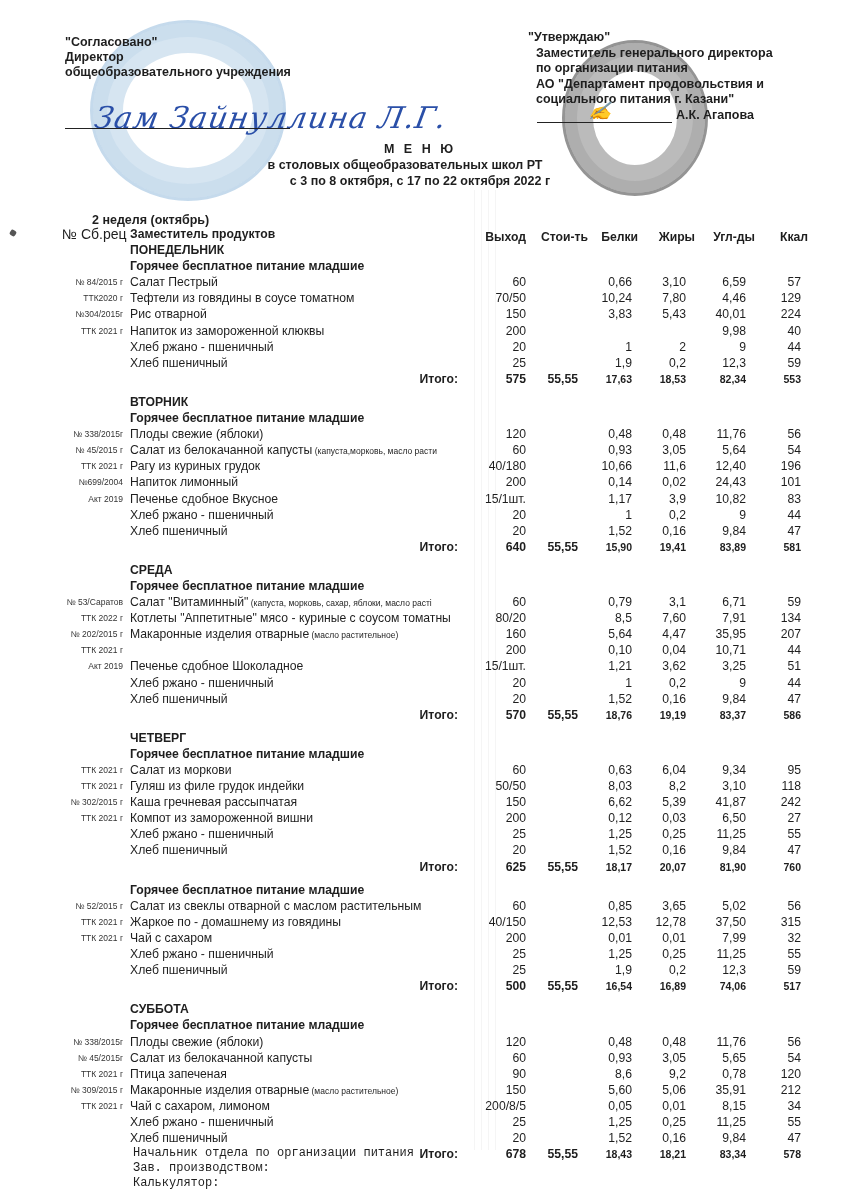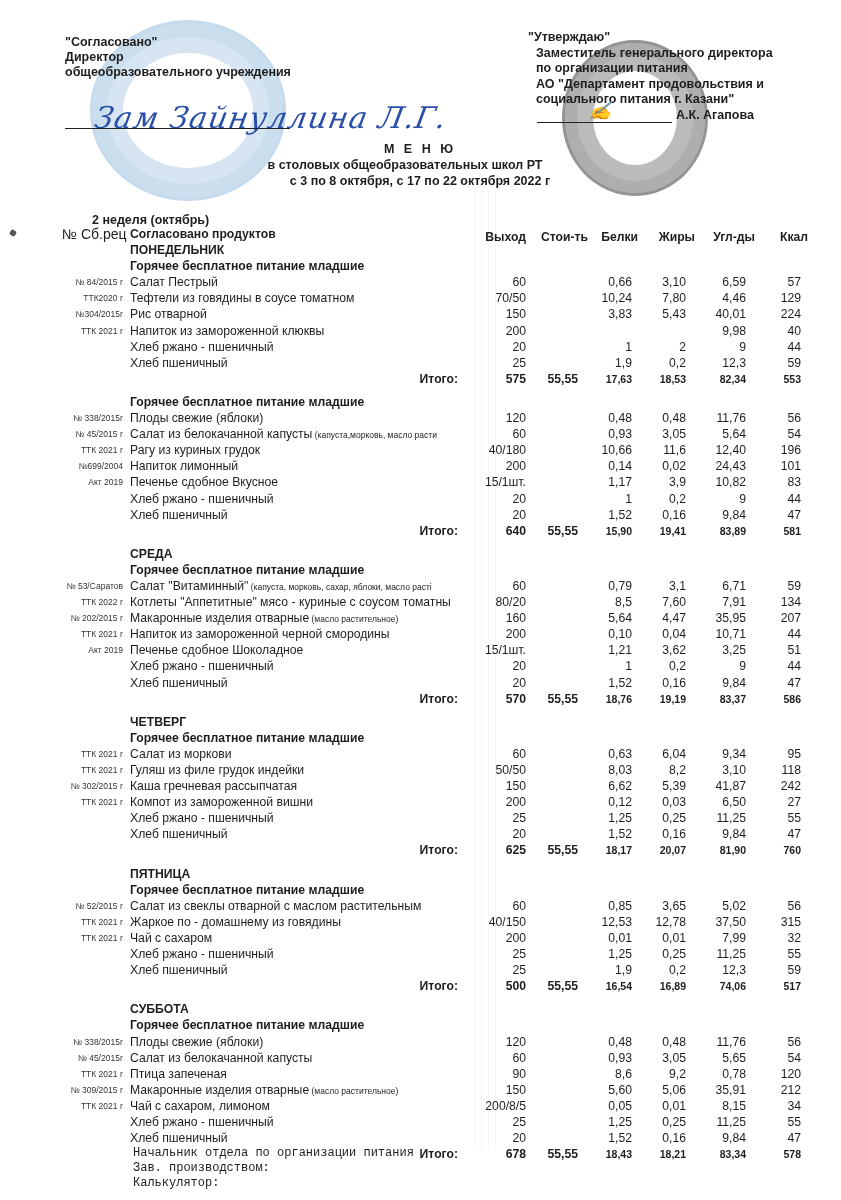--- a/index.html
+++ b/index.html
@@ -81,21 +81,21 @@
 <div class="abs title title-main">М Е Н Ю</div>
 <div class="abs title title-sub1">в столовых общеобразовательных школ РТ</div>
 <div class="abs title title-sub2">с 3  по  8 октября, с  17 по 22 октября  2022 г</div>
 
 <div class="abs week">2 неделя (октябрь)</div>
 <div class="abs marker"></div>
 
 <div class="abs table" id="menu-table">
   <div class="row hdr-row">
     <span class="hdr-code">№ Сб.рец</span>
-    <span class="c-name">Согласовано продуктов</span>
+    <span class="c-name">Заместитель продуктов</span>
     <span class="num c-out" style="top:3px">Выход</span>
     <span class="num c-cost" style="top:3px;right:253px">Стои-ть</span>
     <span class="num c-prot" style="top:3px;right:203px">Белки</span>
     <span class="num c-fat" style="top:3px;right:146px">Жиры</span>
     <span class="num c-carb" style="top:3px;right:86px">Угл-ды</span>
     <span class="num c-kcal" style="top:3px;right:33px">Ккал</span>
   </div>
   <div id="days-container">
       <div class="day-block">
         <div class="row day-row">
@@ -163,20 +163,23 @@
           <span class="num c-out">575</span>
           <span class="num c-cost">55,55</span>
           <span class="num c-prot small">17,63</span>
           <span class="num c-fat small">18,53</span>
           <span class="num c-carb small">82,34</span>
           <span class="num c-kcal small">553</span>
         </div>
         <div class="spacer"></div>
       </div>
       <div class="day-block">
+        <div class="row day-row">
+          <span class="c-name">ВТОРНИК</span>
+        </div>
         <div class="row sect-row">
           <span class="c-name">Горячее бесплатное питание младшие</span>
         </div>
         <div class="row">
           <span class="c-code">№ 338/2015г</span>
           <span class="c-name"><span>Плоды свежие (яблоки)</span><span class="note"></span></span>
           <span class="num c-out">120</span>
           <span class="num c-prot">0,48</span>
           <span class="num c-fat">0,48</span>
           <span class="num c-carb">11,76</span>
@@ -276,21 +279,20 @@
           <span class="c-code">№ 202/2015 г</span>
           <span class="c-name"><span>Макаронные изделия отварные</span><span class="note"> (масло растительное)</span></span>
           <span class="num c-out">160</span>
           <span class="num c-prot">5,64</span>
           <span class="num c-fat">4,47</span>
           <span class="num c-carb">35,95</span>
           <span class="num c-kcal">207</span>
         </div>
         <div class="row">
           <span class="c-code">ТТК 2021 г</span>
-          <span class="c-name"><span>Напиток из замороженной черной смородины</span><span class="note"></span></span>
           <span class="num c-out">200</span>
           <span class="num c-prot">0,10</span>
           <span class="num c-fat">0,04</span>
           <span class="num c-carb">10,71</span>
           <span class="num c-kcal">44</span>
         </div>
         <div class="row">
           <span class="c-code">Акт 2019</span>
           <span class="c-name"><span>Печенье сдобное Шоколадное</span><span class="note"></span></span>
           <span class="num c-out">15/1шт.</span>
@@ -394,23 +396,20 @@
           <span class="num c-out">625</span>
           <span class="num c-cost">55,55</span>
           <span class="num c-prot small">18,17</span>
           <span class="num c-fat small">20,07</span>
           <span class="num c-carb small">81,90</span>
           <span class="num c-kcal small">760</span>
         </div>
         <div class="spacer"></div>
       </div>
       <div class="day-block">
-        <div class="row day-row">
-          <span class="c-name">ПЯТНИЦА</span>
-        </div>
         <div class="row sect-row">
           <span class="c-name">Горячее бесплатное питание младшие</span>
         </div>
         <div class="row">
           <span class="c-code">№ 52/2015 г</span>
           <span class="c-name"><span>Салат из свеклы отварной с маслом растительным</span><span class="note"></span></span>
           <span class="num c-out">60</span>
           <span class="num c-prot">0,85</span>
           <span class="num c-fat">3,65</span>
           <span class="num c-carb">5,02</span>

